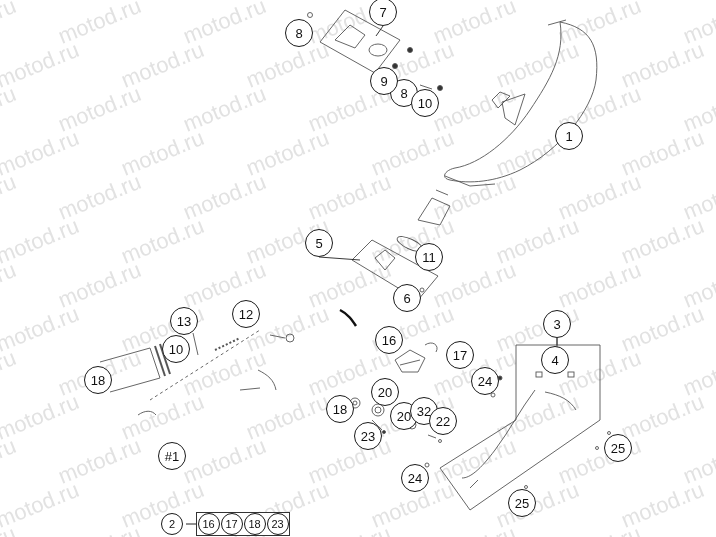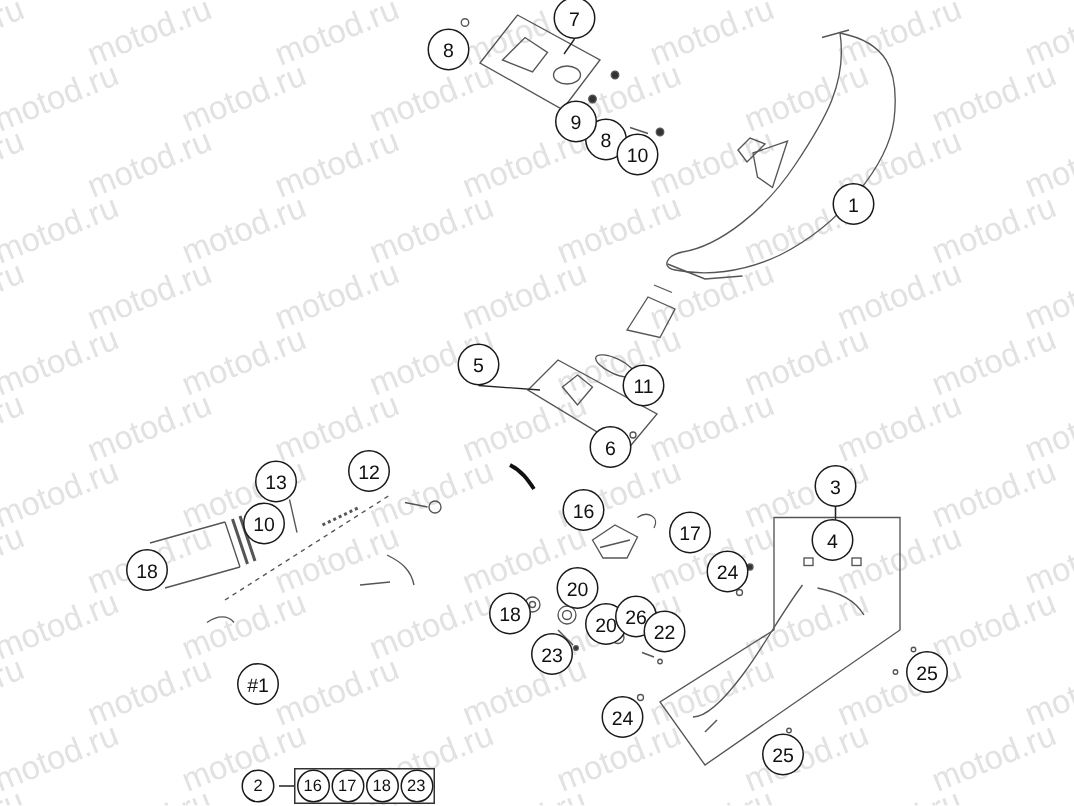--- a/index.html
+++ b/index.html
@@ -283,21 +283,21 @@
       <div class="callout" style="left: 429px; top: 257px;">11</div>
       <div class="callout" style="left: 246px; top: 314px;">12</div>
       <div class="callout" style="left: 184px; top: 321px;">13</div>
       <div class="callout" style="left: 98px; top: 380px;">18</div>
       <div class="callout" style="left: 176px; top: 349px;">10</div>
       <div class="callout" style="left: 389px; top: 340px;">16</div>
       <div class="callout" style="left: 460px; top: 355px;">17</div>
       <div class="callout" style="left: 340px; top: 409px;">18</div>
       <div class="callout" style="left: 385px; top: 392px;">20</div>
       <div class="callout" style="left: 404px; top: 416px;">20</div>
-      <div class="callout" style="left: 424px; top: 411px;">26</div>
+      <div class="callout" style="left: 424px; top: 411px;">32</div>
       <div class="callout" style="left: 443px; top: 421px;">22</div>
       <div class="callout" style="left: 368px; top: 436px;">23</div>
       <div class="callout" style="left: 485px; top: 381px;">24</div>
       <div class="callout" style="left: 415px; top: 478px;">24</div>
       <div class="callout" style="left: 618px; top: 448px;">25</div>
       <div class="callout" style="left: 522px; top: 503px;">25</div>
       <div class="callout" style="left: 172px; top: 456px;">#1</div>
     </div>
 
   <div class="callout small" style="left:172px; top:524px; width:22px; height:22px;">2</div>

